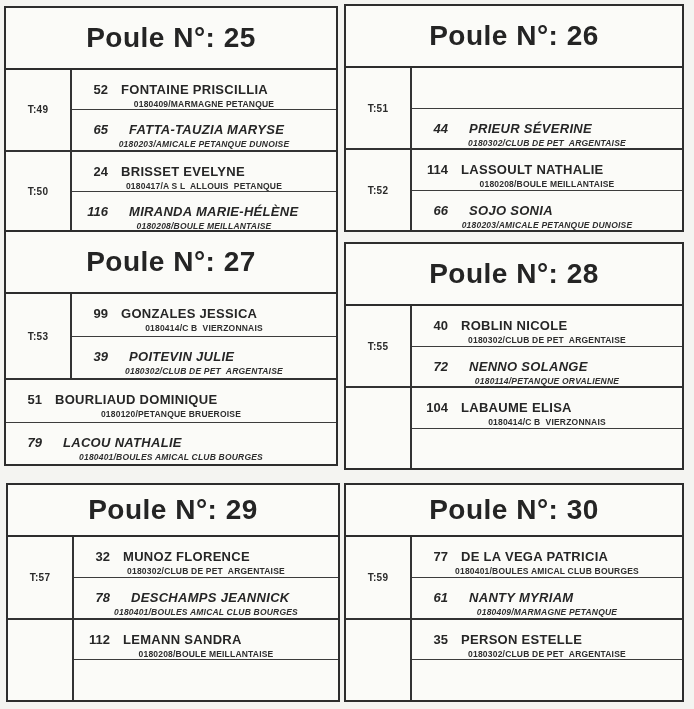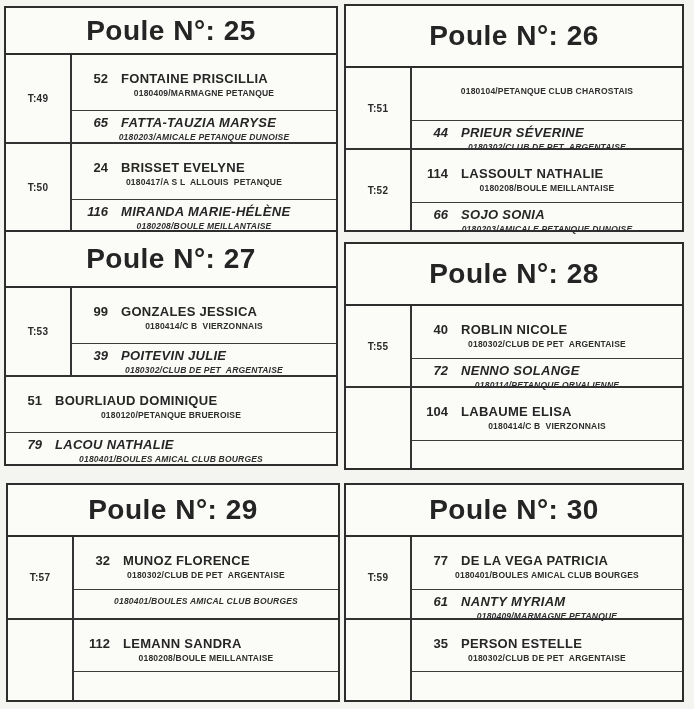--- a/index.html
+++ b/index.html
@@ -38,32 +38,32 @@
   .block + .block { border-top:2px solid #333; }
 
   .tcell {
     width:66px;
     border-right:2px solid #333;
     display:flex; align-items:center; justify-content:center;
     font-weight:bold; font-size:10px; letter-spacing:0.3px;
     color:#2a2a2a;
   }
   .players { flex:1; display:flex; flex-direction:column; min-width:0; }
-  .player { flex:1; padding-top:4px; min-height:0;margin-top:12px; }
+  .player { flex:1; padding-top:12px; min-height:0; }
   .player + .player { border-top:1.5px solid #3c3c3c; }
 
   .pline { display:flex; align-items:baseline; font-weight:bold; font-size:13px; color:#262626; }
   .pnum  { width:36px; text-align:right; flex:none; }
   .pname { margin-left:13px; letter-spacing:0.3px; white-space:pre; }
   .club  {
     text-align:center; font-weight:bold; font-size:8.5px;
     margin-top:2px; letter-spacing:0.2px; white-space:pre;
     color:#2e2e2e;
   }
-  .p-italic .pline, .p-italic .club { font-style:italic; }
+  .p-italic .pline, .p-italic .club { font-style:italic;gap:8px; }
 </style>
 </head>
 <body>
 
 <div class="pool pos-tl">
   <div class="pool-header">Poule N°: 25</div>
   <div class="pool-body">
     <div class="block">
       <div class="tcell">T:49</div>
       <div class="players">
@@ -105,21 +105,20 @@
   </div>
 </div>
 
 <div class="pool pos-tr">
   <div class="pool-header">Poule N°: 26</div>
   <div class="pool-body">
     <div class="block">
       <div class="tcell">T:51</div>
       <div class="players">
         <div class="player">
-          <div class="club">0180104/PETANQUE CLUB CHAROSTAIS</div>
         </div>
         <div class="player p-italic">
           <div class="pline">
             <span class="pnum">44</span>
             <span class="pname">PRIEUR SÉVERINE</span>
           </div>
           <div class="club">0180302/CLUB DE PET  ARGENTAISE</div>
         </div>
       </div>
     </div>
@@ -239,20 +238,24 @@
       <div class="tcell">T:57</div>
       <div class="players">
         <div class="player">
           <div class="pline">
             <span class="pnum">32</span>
             <span class="pname">MUNOZ FLORENCE</span>
           </div>
           <div class="club">0180302/CLUB DE PET  ARGENTAISE</div>
         </div>
         <div class="player p-italic">
+          <div class="pline">
+            <span class="pnum">78</span>
+            <span class="pname">DESCHAMPS JEANNICK</span>
+          </div>
           <div class="club">0180401/BOULES AMICAL CLUB BOURGES</div>
         </div>
       </div>
     </div>
     <div class="block">
       <div class="tcell"></div>
       <div class="players">
         <div class="player">
           <div class="pline">
             <span class="pnum">112</span>

